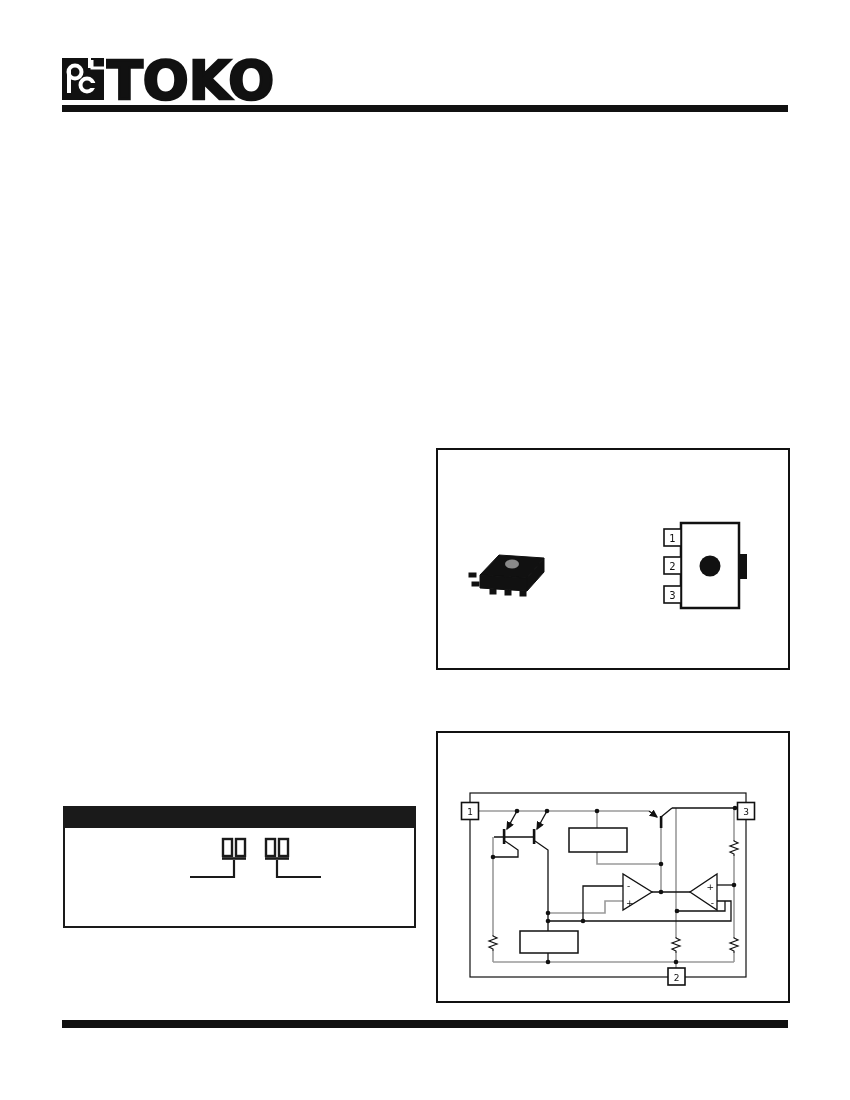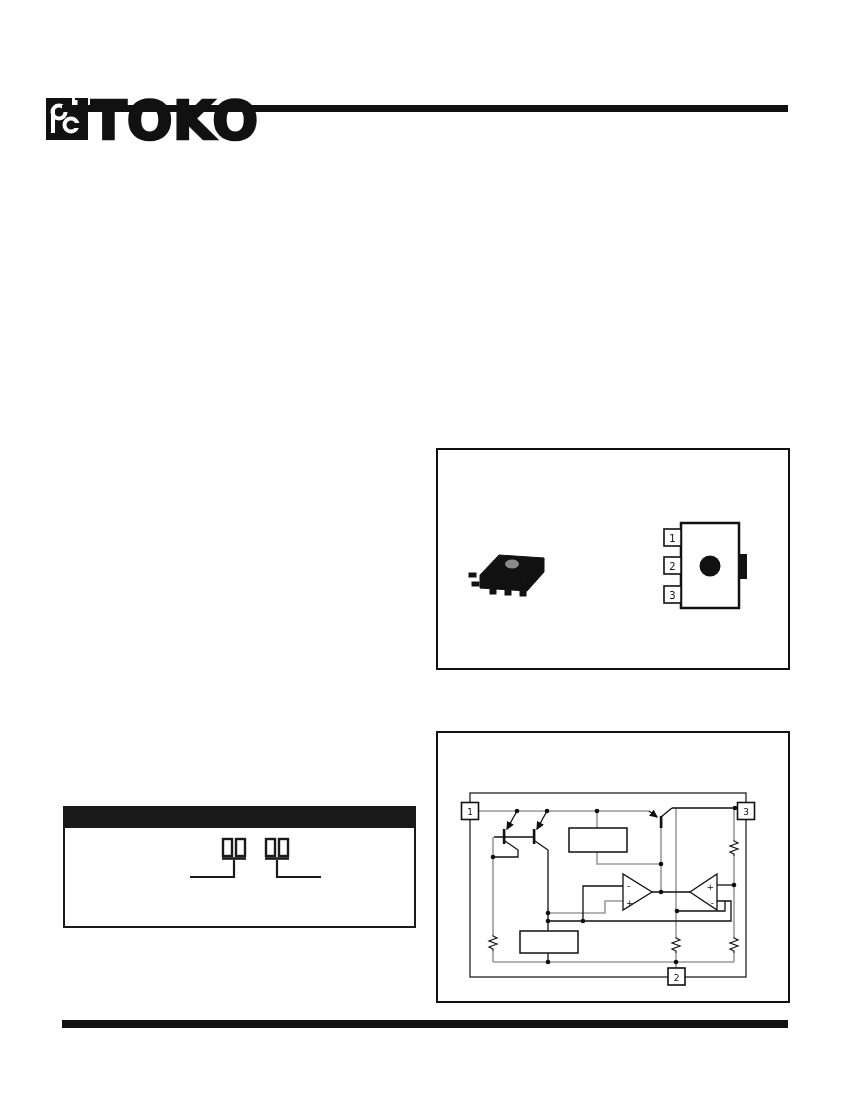--- a/index.html
+++ b/index.html
@@ -19,21 +19,21 @@
     position:absolute;left:0;top:0;right:0;height:20px;background:#1a1a1a;
   }
   svg{display:block;}
   text{font-family:"DejaVu Sans", sans-serif;}
 </style>
 </head>
 <body>
 
 <div class="page">
 
-  <div class="abs" style="left:46px;top:57px;width:340px;height:46px;margin-top:40px;">
+  <div class="abs" style="left:62px;top:57px;width:340px;height:46px;">
 
     <svg class="abs" style="left:0;top:1px;" width="43" height="43" viewBox="0 0 43 43">
       <rect x="0" y="0" width="42" height="42" fill="#111"></rect>
       <circle cx="13" cy="14" r="6.5" fill="none" stroke="#fff" stroke-width="4"></circle>
       <line x1="7" y1="12" x2="7" y2="35" stroke="#fff" stroke-width="4"></line>
       <circle cx="25" cy="27" r="6.5" fill="none" stroke="#fff" stroke-width="4"></circle>
       <rect x="27" y="25" width="9" height="5" fill="#111"></rect>
       <polyline points="30,2 30,10 42,10" fill="none" stroke="#fff" stroke-width="3"></polyline>
       <rect x="26" y="0" width="3" height="10" fill="#fff"></rect>
     </svg>

